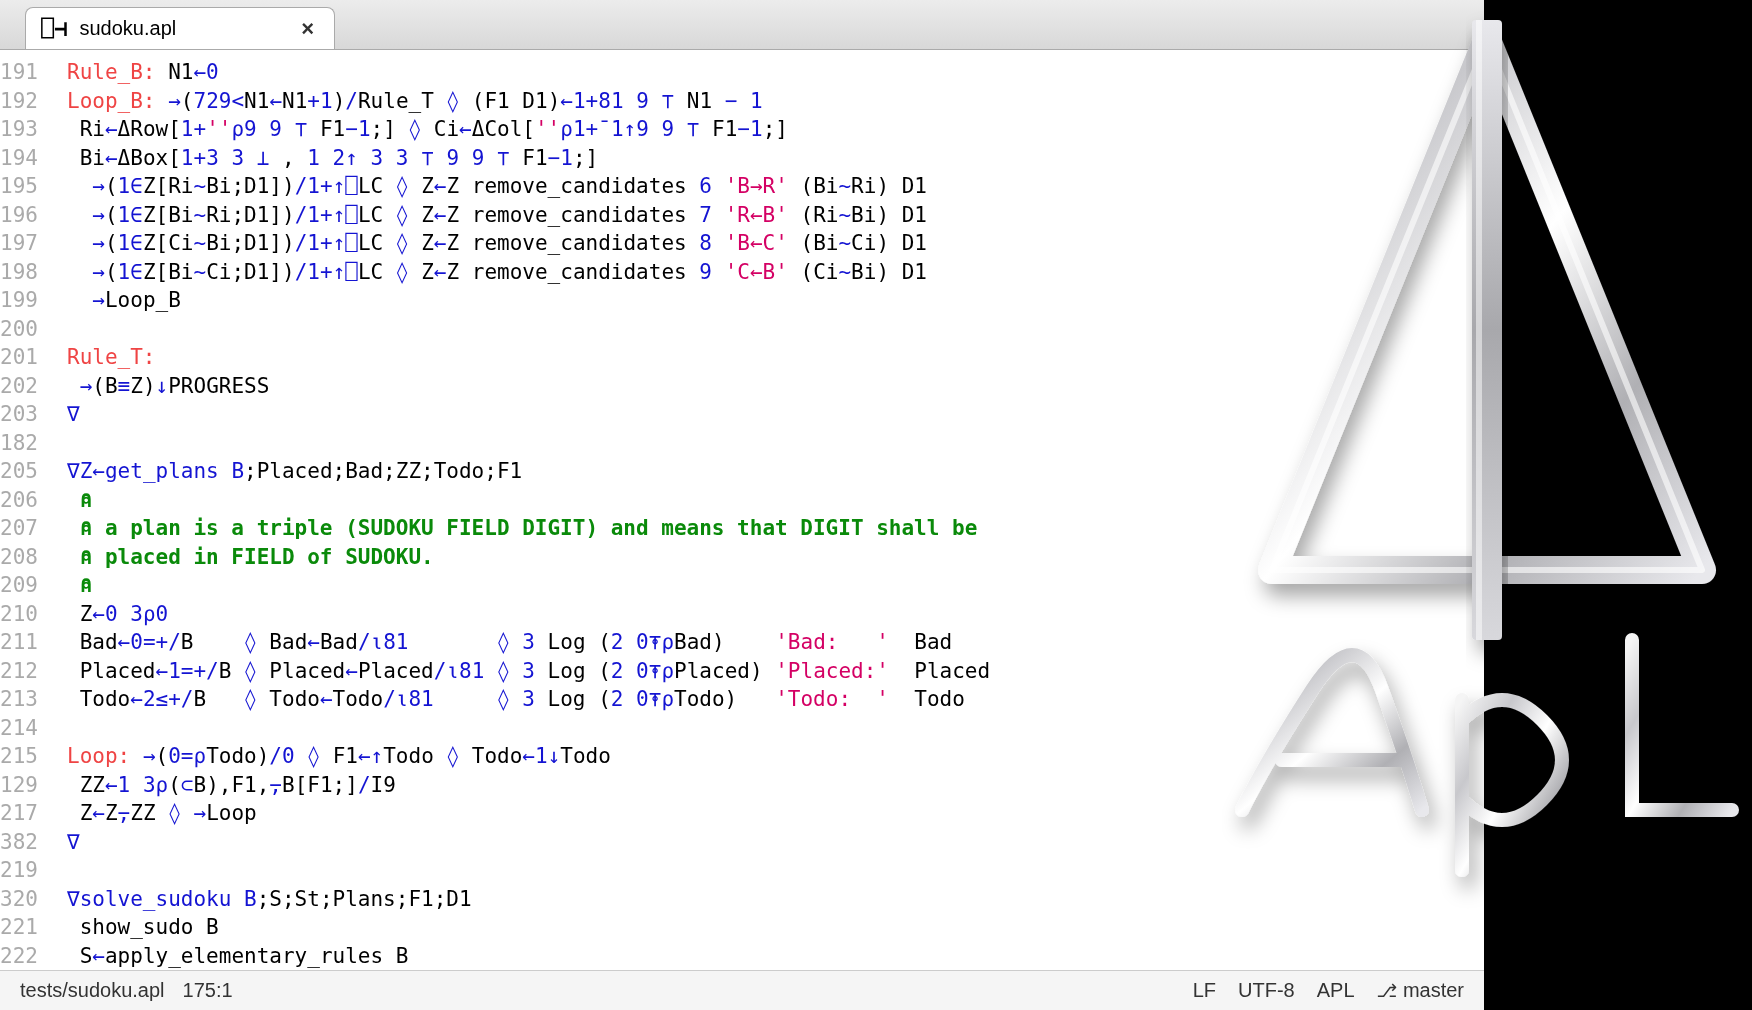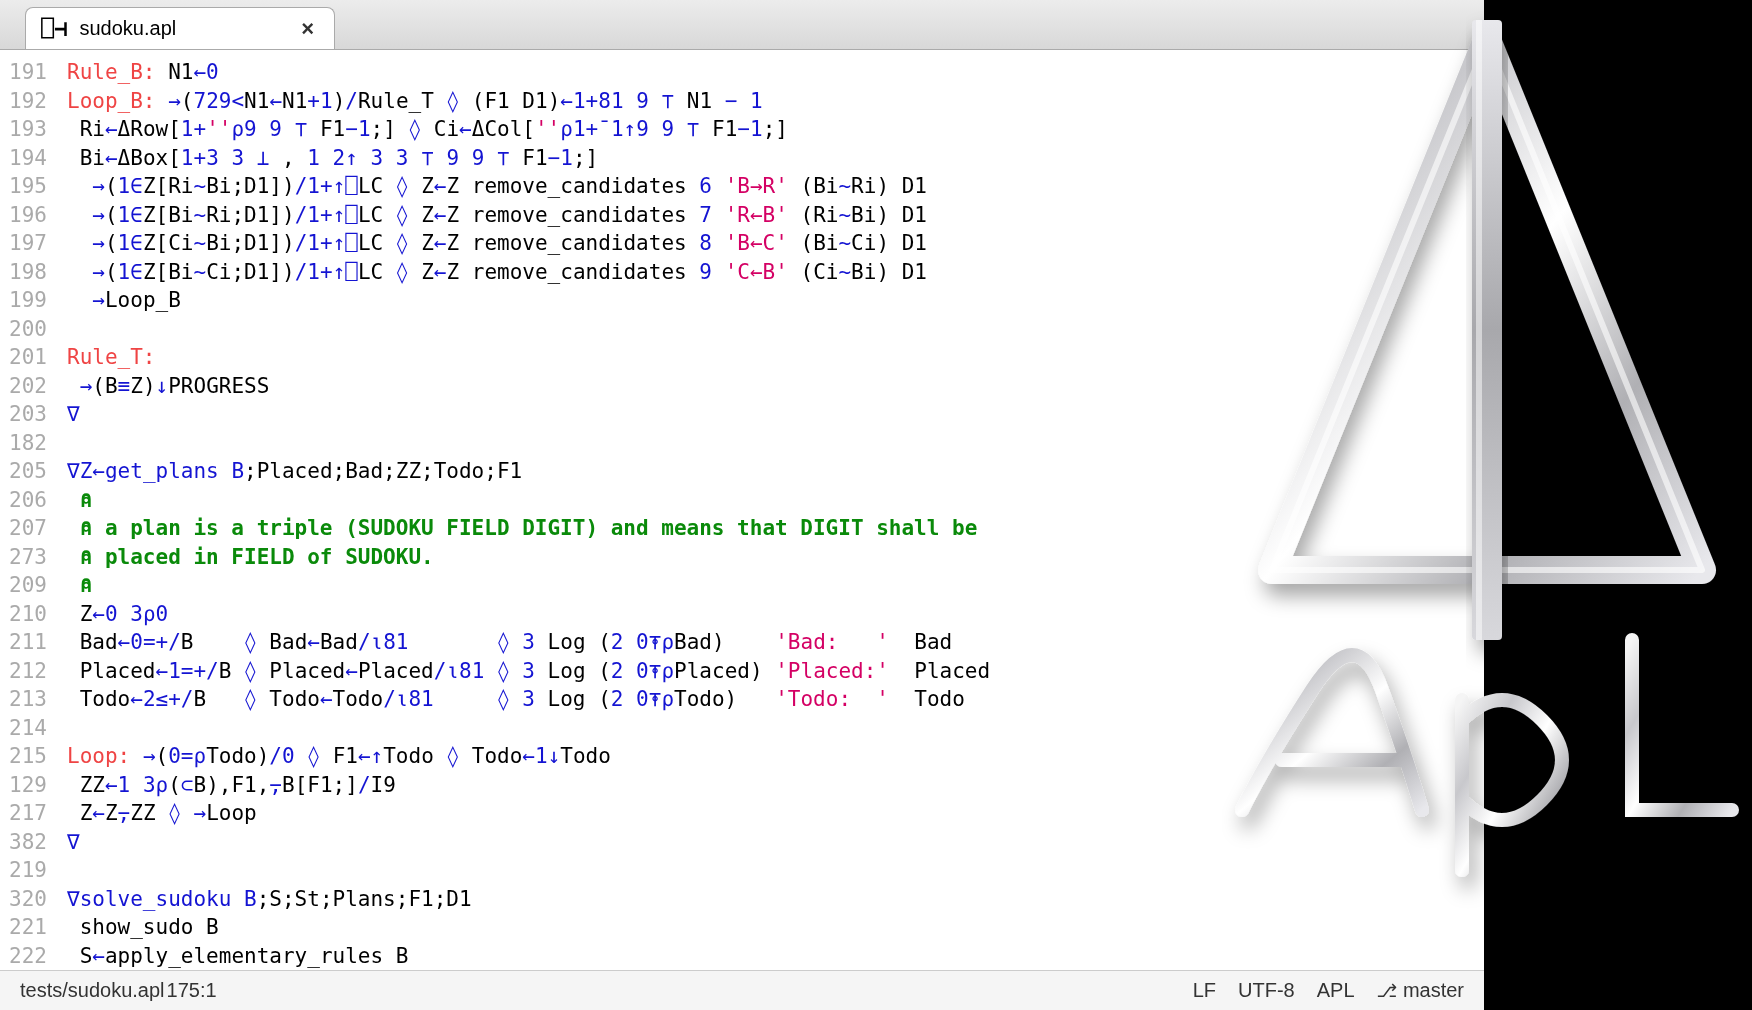--- a/index.html
+++ b/index.html
@@ -3,24 +3,24 @@
   <meta charset="utf-8">
   <style>
     * { margin: 0; padding: 0; box-sizing: border-box; }
     body { font-family: -apple-system, BlinkMacSystemFont, "Segoe UI", sans-serif; background: #000; width: 1752px; height: 1010px; overflow: hidden; position: relative; }
     .editor-window { position: absolute; top: 0; left: 0; width: 1484px; height: 1010px; background: #fff; display: flex; flex-direction: column; }
     .tab-bar { height: 50px; background: linear-gradient(to bottom, #ececec, #d8d8d8); border-bottom: 1px solid #aaa; display: flex; align-items: flex-end; padding-left: 25px; }
     .tab { background: #fff; border: 1px solid #aaa; border-bottom: none; border-radius: 8px 8px 0 0; padding: 8px 20px 8px 15px; display: flex; align-items: center; gap: 12px; font-size: 20px; height: 42px; min-width: 310px; position: relative; }
     .tab-icon { font-family: monospace; font-size: 22px; font-weight: bold; }
     .tab-close { margin-left: auto; font-size: 22px; cursor: pointer; color: #333; font-weight: bold; }
     .code-area { flex: 1; display: flex; overflow: hidden; background: #fff; }
-    .gutter { width: 55px; background: #fff; color: #aaa; font-family: Menlo, Consolas, monospace; font-size: 21px; text-align: right; padding: 8px 8px 0 0; line-height: 28.5px; }
+    .gutter { width: 55px; background: #fff; color: #aaa; font-family: Menlo, Consolas, monospace; font-size: 21px; text-align: left; padding: 8px 8px 0 0; line-height: 28.5px; }
     .code { flex: 1; font-family: Menlo, Consolas, monospace; font-size: 21px; padding: 8px 0 0 12px; line-height: 28.5px; white-space: pre; overflow: hidden; }
     .code-line { height: 28.5px; }
-    .status-bar { height: 40px; border-top: 1px solid #ccc; background: #f5f5f5; display: flex; align-items: center; padding: 0 20px; font-size: 20px; color: #333; gap: 2px; }
+    .status-bar { height: 40px; border-top: 1px solid #ccc; background: #f5f5f5; display: flex; align-items: center; padding: 0 20px; font-size: 20px; color: #333; gap: 18px; }
     .status-right { margin-left: auto; display: flex; gap: 22px; align-items: flex-end; }
     .git-icon { font-size: 18px; }
     
     .kw { color: #1414d2; }
     .op { color: #1414d2; }
     .num { color: #1414d2; }
     .str { color: #d40064; }
     .cmt { color: #0a8a0a; font-weight: bold; }
     .asn { color: #1414d2; }
     .nabla { color: #1414d2; }
@@ -53,21 +53,21 @@
         <div>198</div>
         <div>199</div>
         <div>200</div>
         <div>201</div>
         <div>202</div>
         <div>203</div>
         <div>182</div>
         <div>205</div>
         <div>206</div>
         <div>207</div>
-        <div>273</div>
+        <div>208</div>
         <div>209</div>
         <div>210</div>
         <div>211</div>
         <div>212</div>
         <div>213</div>
         <div>214</div>
         <div>215</div>
         <div>129</div>
         <div>217</div>
         <div>382</div>

